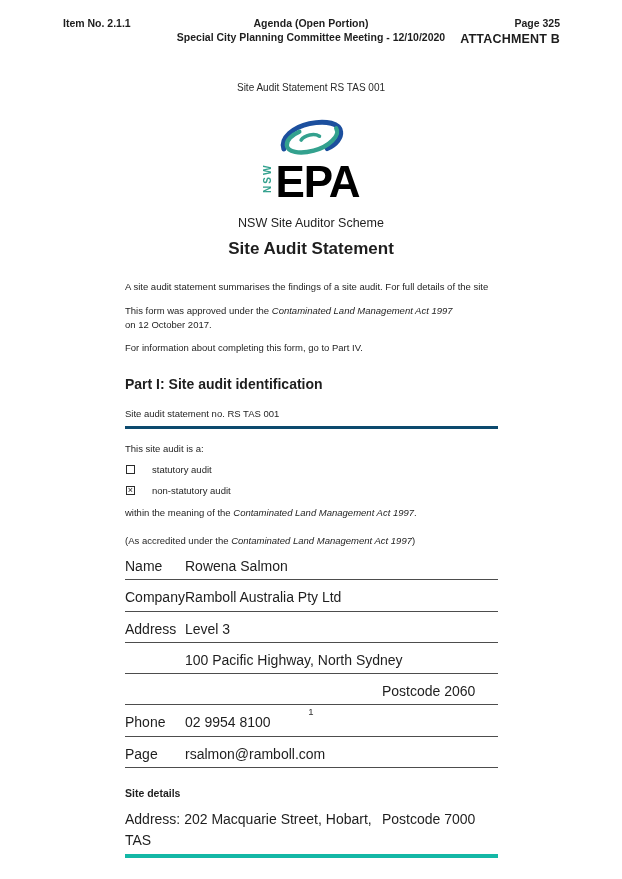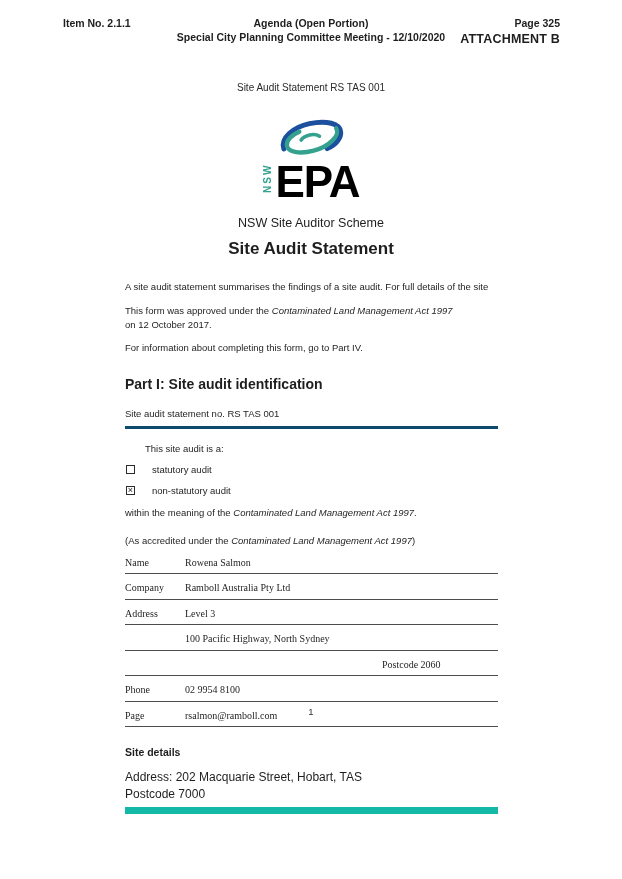--- a/index.html
+++ b/index.html
@@ -28,35 +28,35 @@
   .epa-big { font-size:44px; font-weight:bold; line-height:0.82; letter-spacing:-1px; }
   .scheme { margin-top:15px; font-size:12.5px; }
   .title { margin-top:9px; font-size:17px; font-weight:bold; }
   
   .content { width:373px; margin:21px 0 0 125px; text-align:left; font-size:9.5px; line-height:1.45; }
   .content .para { margin-bottom:10px; }
   .nowrap { white-space:nowrap; }
   .italic { font-style:italic; }
   .h-part { font-size:14px; font-weight:bold; margin:19px 0 13px; }
   .field-line { border-bottom:3px solid #0c4a6e; padding-bottom:5px; margin-bottom:13px; }
-  .audit-type-label { margin-bottom:7px;margin-left:20px; }
+  .audit-type-label { margin-bottom:7px; }
   .opt { display:flex; align-items:center; margin-bottom:7px; }
   .ckbox {
     width:9px; height:9px; border:1px solid #2b2b2b; flex:none;
     display:inline-flex; align-items:center; justify-content:center;
     font-size:9px; line-height:1; margin:0 17px 0 1px; color:#1e1e1e;
   }
   .meaning { margin-top:9px; margin-bottom:14px; }
   .h-sec { font-size:10.5px; font-weight:bold; margin:14px 0 8px; }
   .accredit { margin-bottom:7px; }
-  .frow { display:flex; border-bottom:1px solid #4d4d4d; padding:1px 0 3px; margin-bottom:6px; font-size:10px;font-family:Liberation Serif, serif; }
+  .frow { display:flex; border-bottom:1px solid #4d4d4d; padding:1px 0 3px; margin-bottom:6px; font-size:14px; }
   .flabel { width:60px; flex:none; }
   .fvalue { flex:1; }
   .row-postcode .fvalue { padding-left:197px; }
-  .site-row { display:flex; border-bottom:7px solid #14b8a6; padding-bottom:4px; font-size:12px;flex-direction:column; }
+  .site-row { display:flex; border-bottom:4px solid #14b8a6; padding-bottom:4px; font-size:14px; }
   .site-address { width:257px; flex:none; }
   .page-num { position:absolute; top:706px; left:0; width:100%; text-align:center; font-size:9.5px; color:#333; }
 </style>
 </head>
 <body>
 
 <div class="page">
 
   <div class="hdr">
     <div class="hdr-left">Item No. 2.1.1</div>

